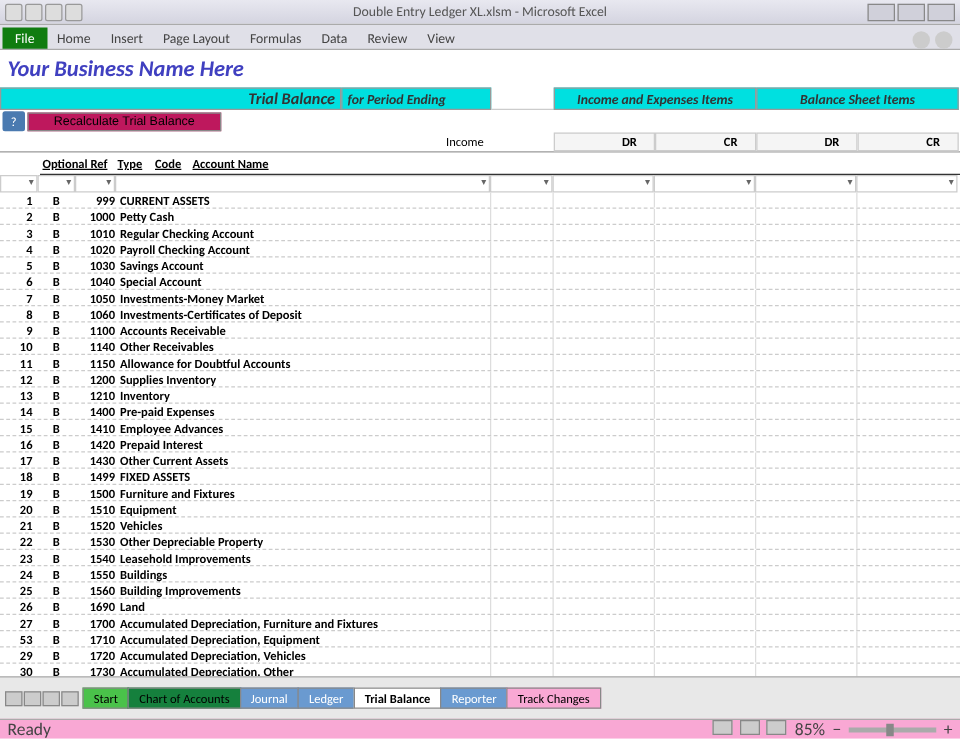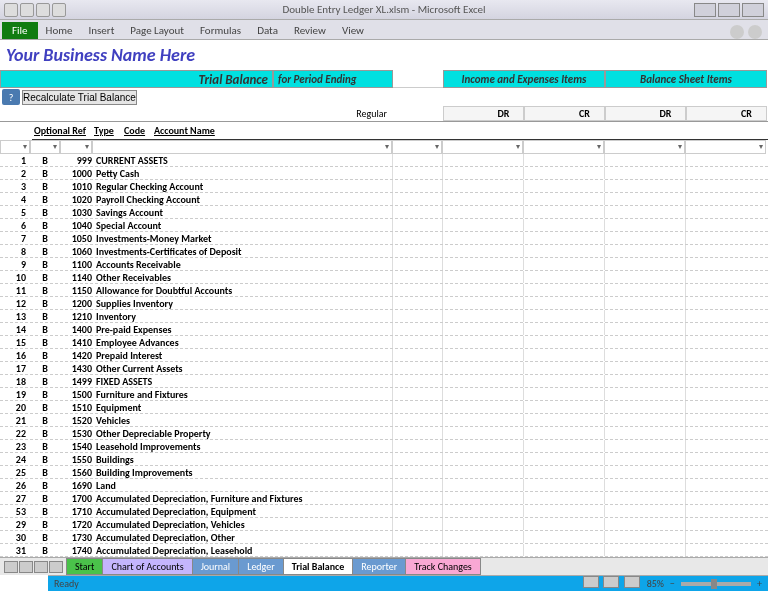--- a/index.html
+++ b/index.html
@@ -24,45 +24,45 @@
 .bs-label { width: 162px; justify-content: center; font-size: 11px; font-style: italic; }
 .ie-label { width: 162px; justify-content: center; font-size: 11px; font-style: italic; }
 .gap { width: 50px; border-bottom: 1px solid #ccc; }
 .drcr-row { display: flex; height: 16px; border-bottom: 1px solid #999; }
 .drcr-left { width: 393px; display: flex; align-items: center; justify-content: flex-end; padding-right: 6px; font-size: 10px; }
 .drcr-pair { width: 162px; display: flex; }
 .drcr-pair .dc { flex: 1; text-align: center; font-weight: bold; font-size: 10px; border: 1px solid #ccc; background: #f5f5f5; padding-left: 40px; }
 .gap2 { width: 50px; }
 .controls-row { display: flex; height: 18px; align-items: center; }
 .help-icon { width: 18px; height: 16px; background: #4a7ab0; color: #fff; display: flex; align-items: center; justify-content: center; border-radius: 2px; font-size: 10px; margin: 0 2px; }
-.recalc-btn { background: #e5e5e5; border: 1px solid #888; padding: 1px 0; font-size: 10px; cursor: pointer; }
+.recalc-btn { background: #be185d; border: 1px solid #888; padding: 1px 20px; font-size: 10px; cursor: pointer; }
 .col-headers { display: flex; height: 18px; border-bottom: 1px solid #333; margin-left: 32px; }
 .col-headers div { font-size: 10px; font-weight: bold; text-decoration: underline; padding: 2px 2px; }
 .ch-ref { width: 60px; }
 .ch-type { width: 30px; }
 .ch-code { width: 30px; }
 .ch-name { width: 150px; }
 .table-wrap { height: 420px; overflow: hidden; }
 .data-row { display: flex; height: 13px; border-bottom: 1px dashed #ccc; font-size: 10px; }
 .data-row.bold { font-weight: bold; }
 .dr-num { width: 30px; text-align: right; padding-right: 4px; font-weight: bold; }
 .dr-type { width: 30px; text-align: center; font-weight: bold; }
 .dr-code { width: 32px; text-align: right; font-weight: bold; }
 .dr-name { width: 300px; padding-left: 4px; font-weight: bold; }
 .dr-cell { width: 81px; border-left: 1px solid #ddd; }
-.sheet-tabs { position: absolute; bottom: 16px; left: 0; right: 0; height: 18px; background: #e8e8e8; display: flex; align-items: center; border-top: 1px solid #aaa; }
+.sheet-tabs { position: absolute; bottom: 16px; left: 0; right: 0; height: 34px; background: #e8e8e8; display: flex; align-items: center; border-top: 1px solid #aaa; }
 .sheet-tabs .nav { display: flex; gap: 1px; padding: 0 4px; }
 .sheet-tabs .nav span { width: 14px; height: 12px; background: #ccc; border: 1px solid #888; }
 .sheet-tabs .stab { padding: 1px 8px; font-size: 10px; border: 1px solid #888; margin-left: -1px; cursor: pointer; }
 .stab.green { background: #4ac24a; }
-.stab.red { background: #c4b5fd; }
+.stab.red { background: #15803d; }
 .stab.blue { background: #6a9ad0; color: #fff; }
 .stab.active { background: #fff; font-weight: bold; }
 .stab.lav { background: #f9a8d4; }
-.statusbar { position: absolute; bottom: 0; left: 0; right: 0; height: 16px; background: #0ea5e9; display: flex; align-items: center; padding: 0 6px; font-size: 10px; color: #444; border-top: 1px solid #aaa; margin-left: 48px; }
+.statusbar { position: absolute; bottom: 0; left: 0; right: 0; height: 16px; background: #f9a8d4; display: flex; align-items: center; padding: 0 6px; font-size: 14px; color: #444; border-top: 1px solid #aaa; }
 .statusbar .right { margin-left: auto; display: flex; gap: 6px; align-items: center; }
 .zoom-slider { width: 70px; height: 4px; background: #aaa; position: relative; }
 .zoom-slider::after { content: ''; position: absolute; left: 30px; top: -3px; width: 6px; height: 10px; background: #888; }
 .view-btns span { width: 16px; height: 12px; background: #ccc; border: 1px solid #888; display: inline-block; margin: 0 1px; }
 .filter-row { display: flex; height: 14px; }
 .filter-row .fcell { border: 1px solid #ccc; position: relative; }
 .filter-row .fcell::after { content: '▾'; position: absolute; right: 2px; top: 0; font-size: 8px; color: #666; }
 </style>
 </head>
 <body>
@@ -107,21 +107,21 @@
     <div class="cyan-cell ie-label">Income and Expenses Items</div>
     <div class="cyan-cell bs-label">Balance Sheet Items</div>
   </div>
 
   <div class="controls-row">
     <div class="help-icon">?</div>
     <button class="recalc-btn">Recalculate Trial Balance</button>
   </div>
 
   <div class="drcr-row">
-    <div class="drcr-left">Regular</div>
+    <div class="drcr-left">Income</div>
     <div class="gap2"></div>
     <div class="drcr-pair">
       <div class="dc">DR</div>
       <div class="dc">CR</div>
     </div>
     <div class="drcr-pair">
       <div class="dc">DR</div>
       <div class="dc">CR</div>
     </div>
   </div>

